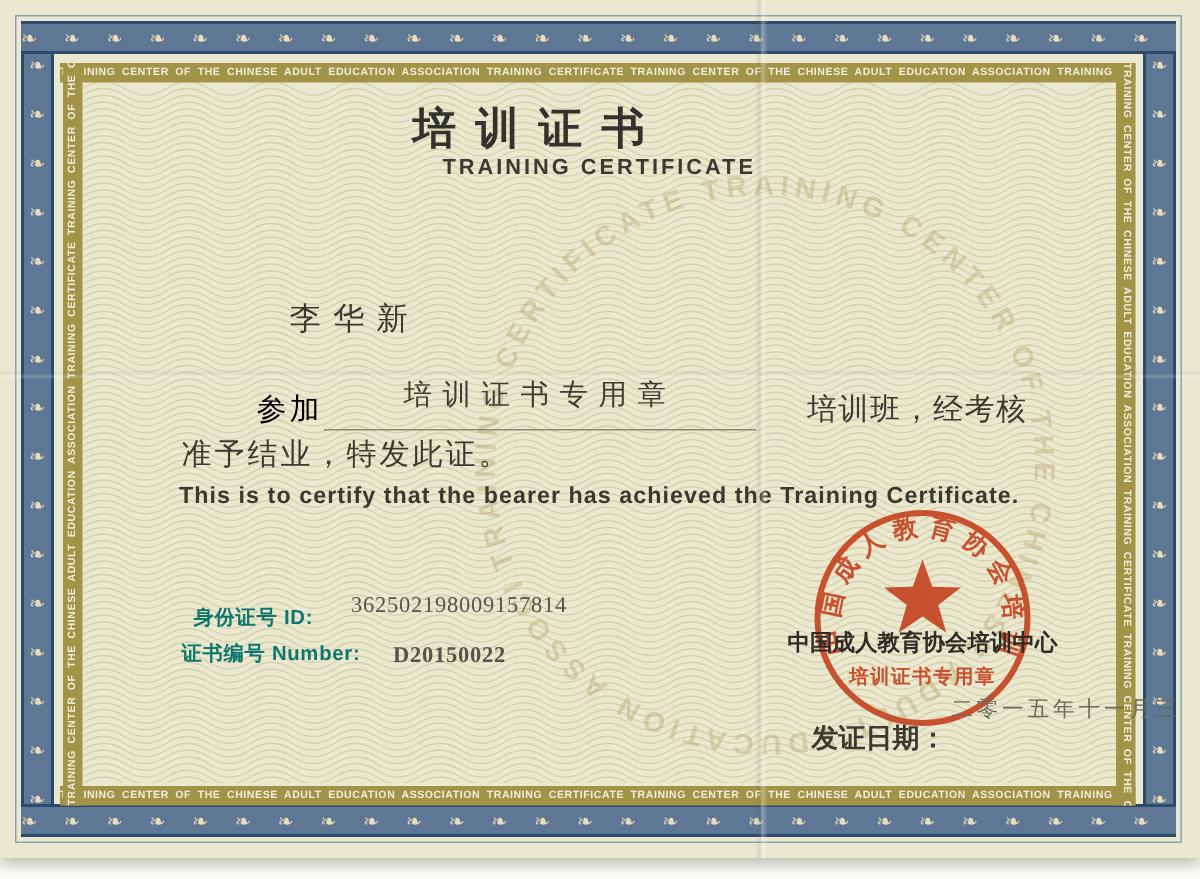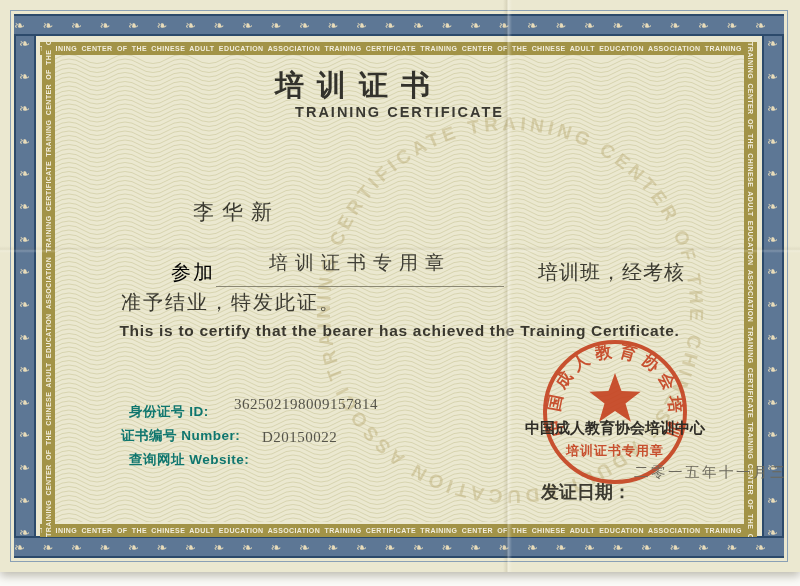--- a/index.html
+++ b/index.html
@@ -62,21 +62,21 @@
   .course-line{left:216px;top:286px;width:288px;height:1px;background:#8b8874;}
   .suffix{left:538px;top:259px;font-size:20px;color:#3b3a30;letter-spacing:1px;}
   .completion{left:121px;top:289px;font-size:20px;color:#3b3a30;letter-spacing:2px;}
   .english{left:55px;width:689px;top:322px;text-align:center;font-size:15.5px;font-weight:bold;
     color:#3a382f;letter-spacing:.7px;}
   .flabel{font-size:13.5px;font-weight:bold;color:#0f766e;letter-spacing:.5px;}
   .fvalue{font-family:"Liberation Serif", serif;font-size:15px;color:#55544a;letter-spacing:.5px;}
   .lbl-id{left:129px;top:403px;}
   .val-id{left:234px;top:396px;}
   .lbl-no{left:121px;top:427px;}
-  .val-no{left:262px;top:429px;}
+  .val-no{left:262px;top:429px;font-weight:bold;}
   .lbl-web{left:129px;top:451px;}
   .issuer-name{left:515px;width:200px;top:419px;text-align:center;font-size:15px;font-weight:bold;
     color:#2e2c26;z-index:4;}
   .date-label{left:541px;top:480px;font-size:18px;font-weight:bold;color:#3c3a30;z-index:4;}
   .date-value{left:634px;top:463px;font-family:"Liberation Serif", serif;font-size:14.5px;
     color:#6b685c;letter-spacing:2.5px;z-index:4;}
 </style>
 </head>
 <body>
 
@@ -223,21 +223,20 @@
       <div class="abs course">培训证书专用章</div>
       <div class="abs course-line"></div>
       <div class="abs suffix">培训班，经考核</div>
       <div class="abs completion">准予结业，特发此证。</div>
       <div class="abs english">This is to certify that the bearer has achieved the Training Certificate.</div>
 
       <div class="abs flabel lbl-id">身份证号 ID:</div>
       <div class="abs fvalue val-id">362502198009157814</div>
       <div class="abs flabel lbl-no">证书编号 Number:</div>
       <div class="abs fvalue val-no">D20150022</div>
-      <div class="abs flabel lbl-web">查询网址 Website:</div>
     </div>
 
     <svg class="seal-svg" width="800" height="572" viewBox="0 0 800 572" xmlns="http://www.w3.org/2000/svg">
       <defs>
         <path id="sealRing" d="M567.4,439.5 A55,55 0 1 1 662.6,439.5"></path>
       </defs>
       <circle cx="615" cy="412" r="70" fill="none" stroke="#c5411f" stroke-width="4"></circle>
       <path d="M615,373 L621.5,391.1 L640.7,391.7 L625.5,403.4 L630.9,421.8 L615,411 L599.1,421.8 L604.5,403.4 L589.3,391.7 L608.5,391.1 Z" fill="#c5411f"></path>
       <text fill="#c5411f" font-size="16.5" font-weight="bold" letter-spacing="6" font-family="Liberation Sans, sans-serif">
         <textPath href="#sealRing" startOffset="6">中国成人教育协会培训中心</textPath>

